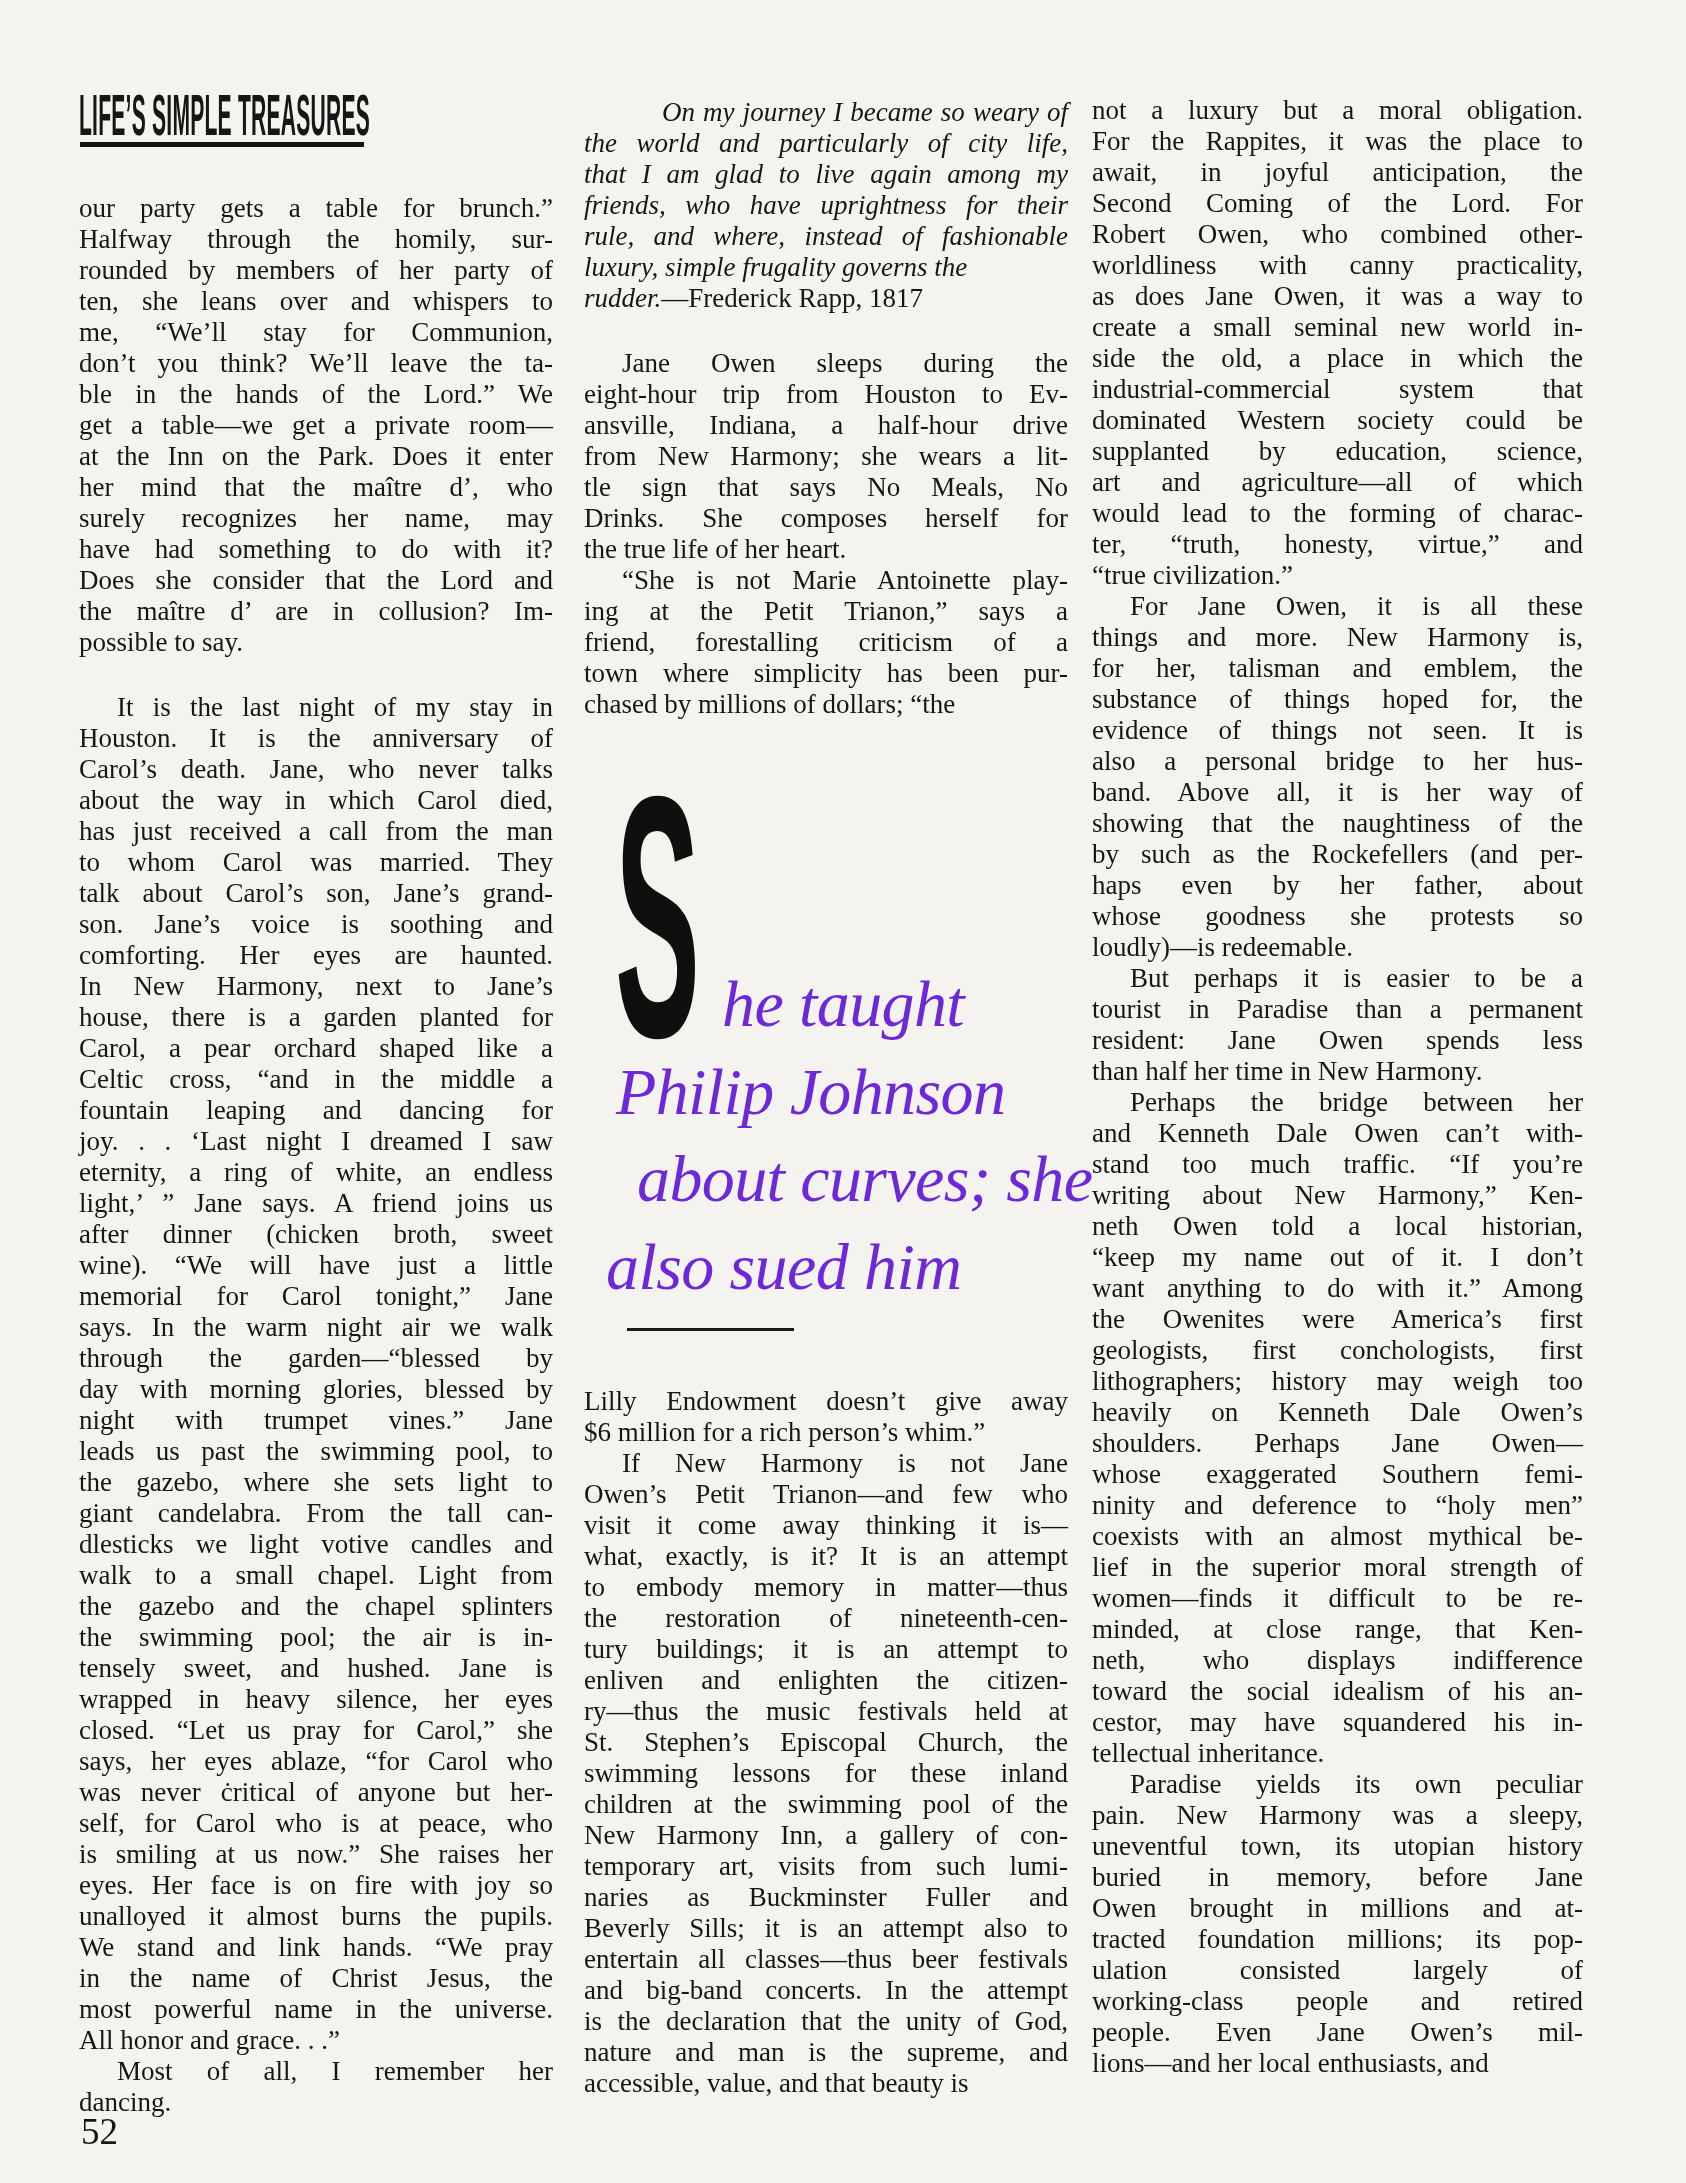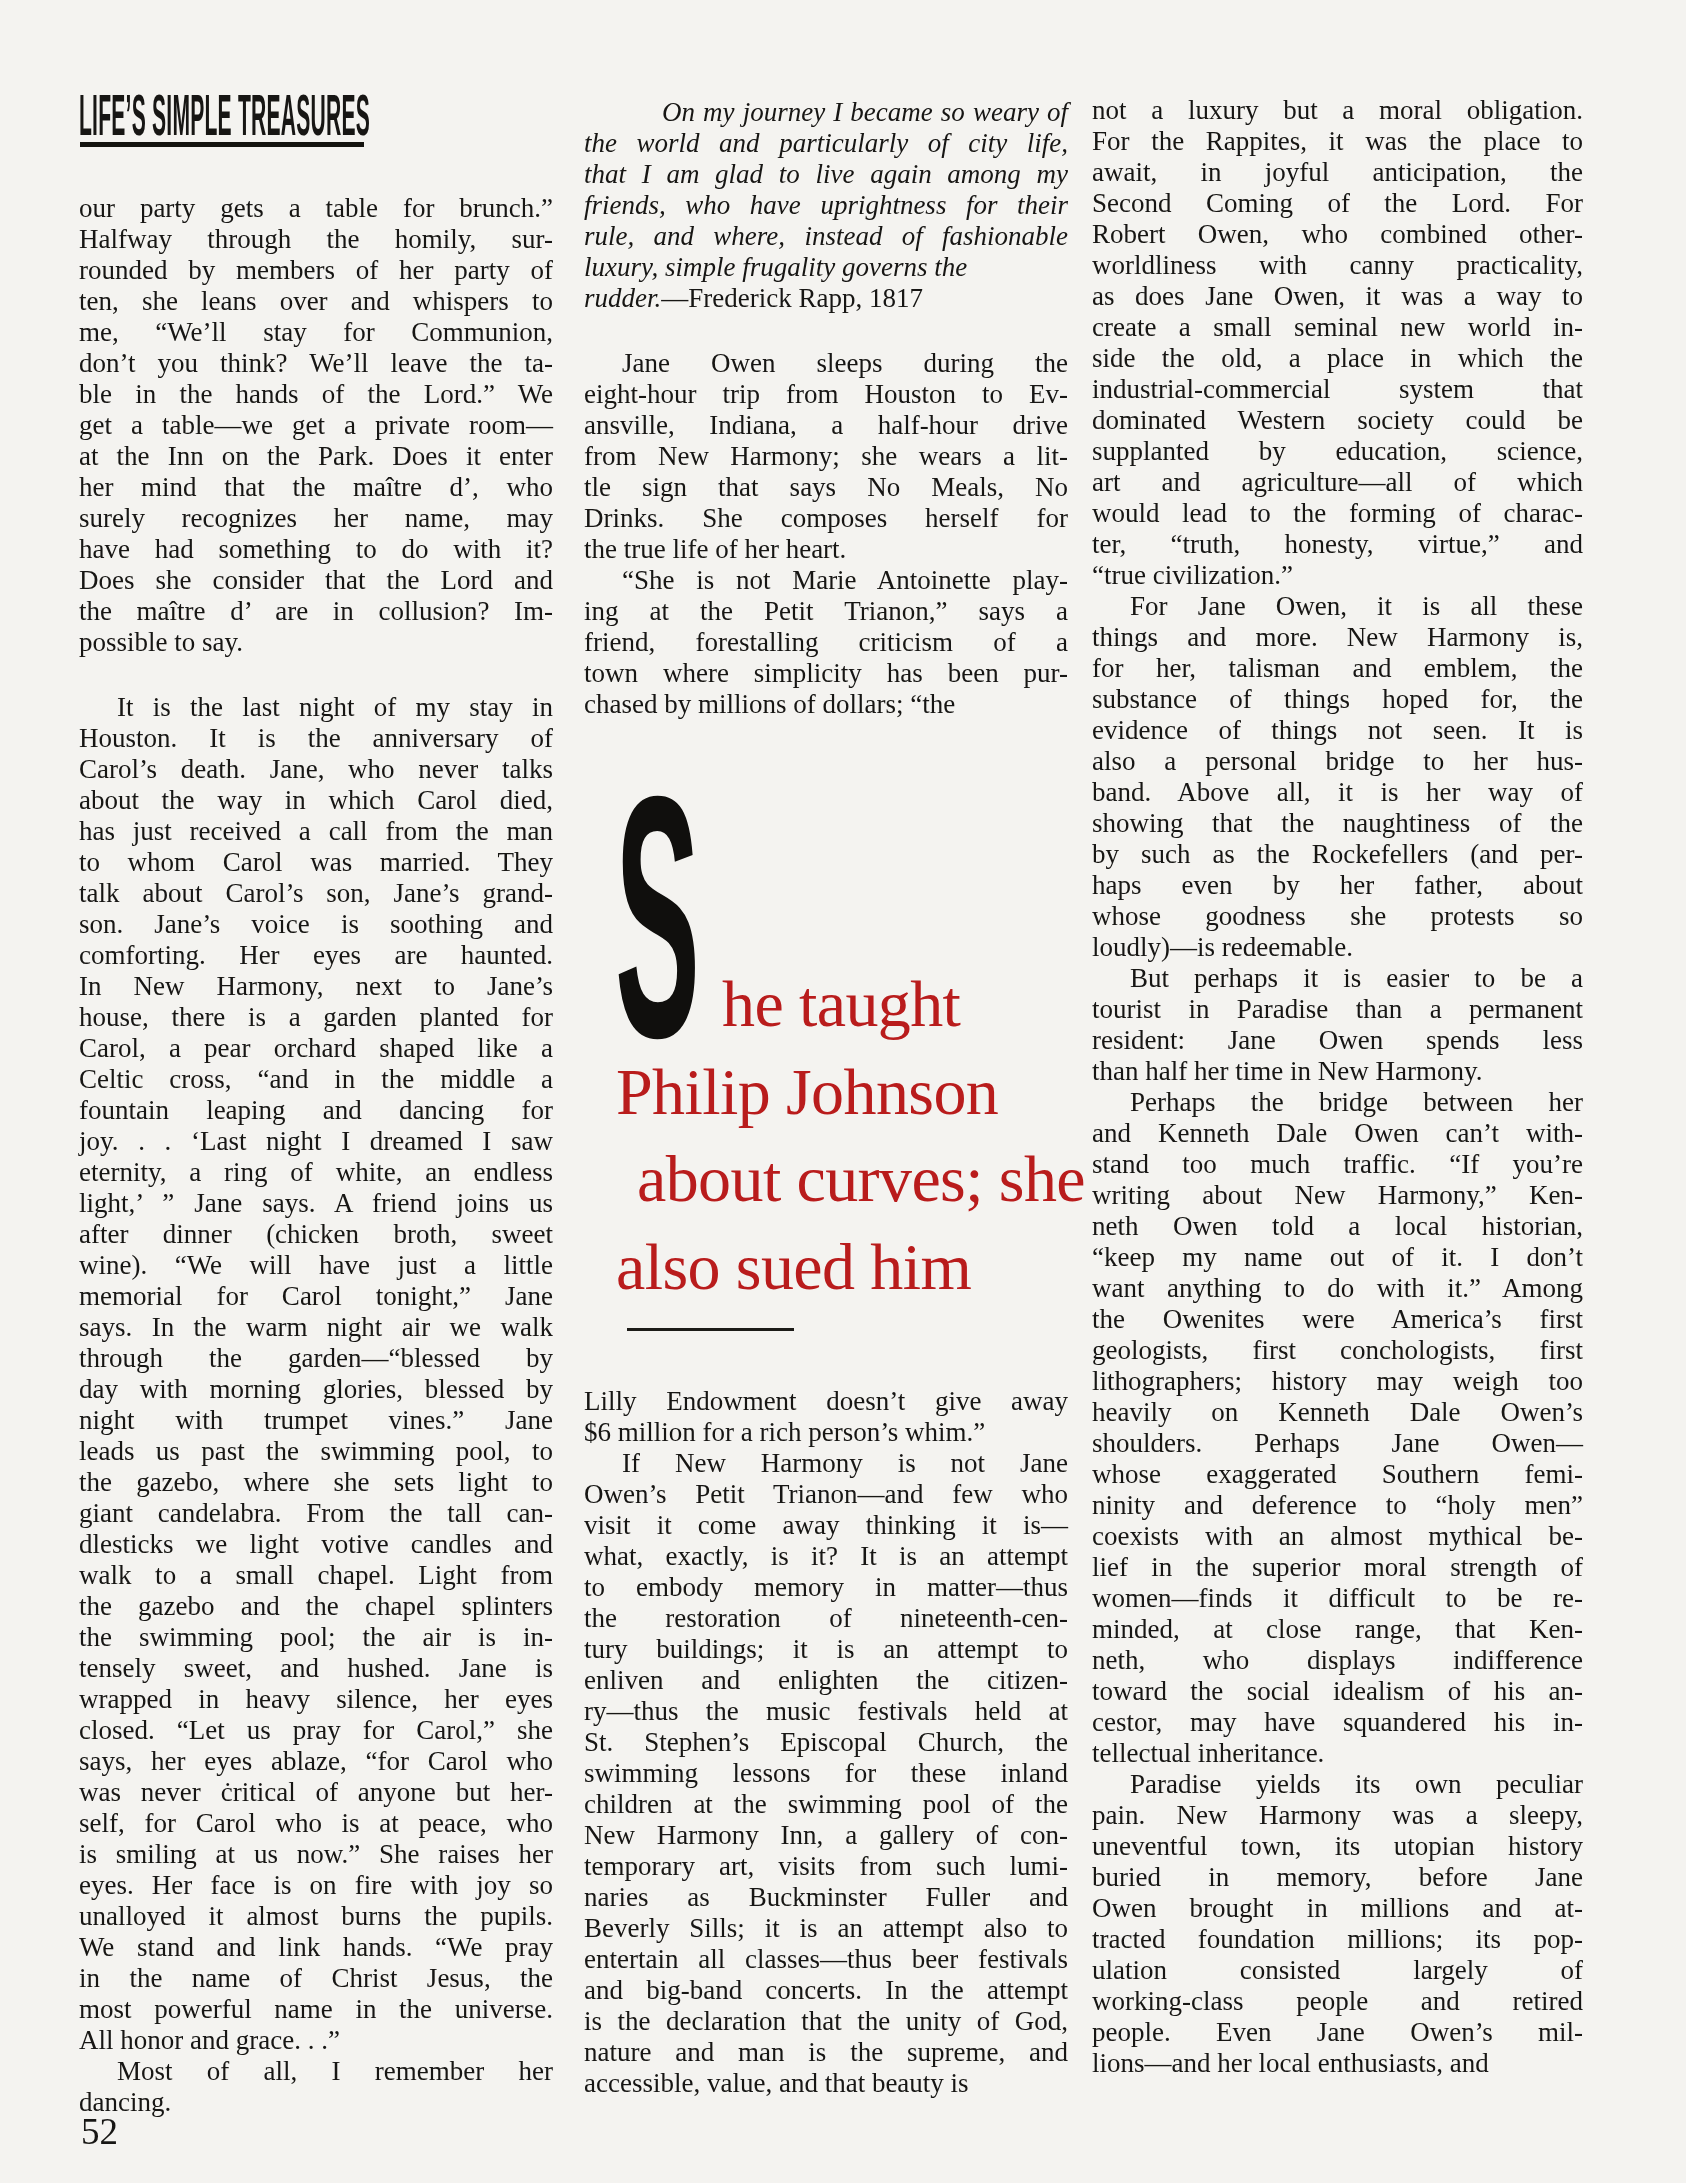--- a/index.html
+++ b/index.html
@@ -50,27 +50,27 @@
   
   .pullblock{position:relative;height:666px;}
   .dropcap{
     position:absolute;left:31px;top:25px;
     font-family:"Liberation Sans", sans-serif;font-weight:bold;
     font-size:344px;line-height:1;color:#100f0d;
     transform:scaleX(0.37);transform-origin:0 0;
   }
   .pq-line{
     position:absolute;
-    font-size:66px;line-height:1;
-    letter-spacing:-0.6px;color:#b91c1c;white-space:nowrap;
+    font-style:italic;font-size:66px;line-height:1;
+    letter-spacing:-0.6px;color:#6d28d9;white-space:nowrap;
   }
   #pq1{left:138px;top:251px;}
   #pq2{left:32px;top:339px;text-align:right;}
   #pq3{left:32px;top:426px;margin-left:21px;}
-  #pq4{left:32px;top:514px;}
+  #pq4{left:22px;top:514px;}
   .pq-rule{position:absolute;left:43px;top:608px;width:167px;height:3.2px;background:#1c1b18;}
 
   .pagenum{
     position:absolute;left:81px;top:2113px;
     font-size:37px;line-height:1;
   }
 </style>
 </head>
 <body>
 

